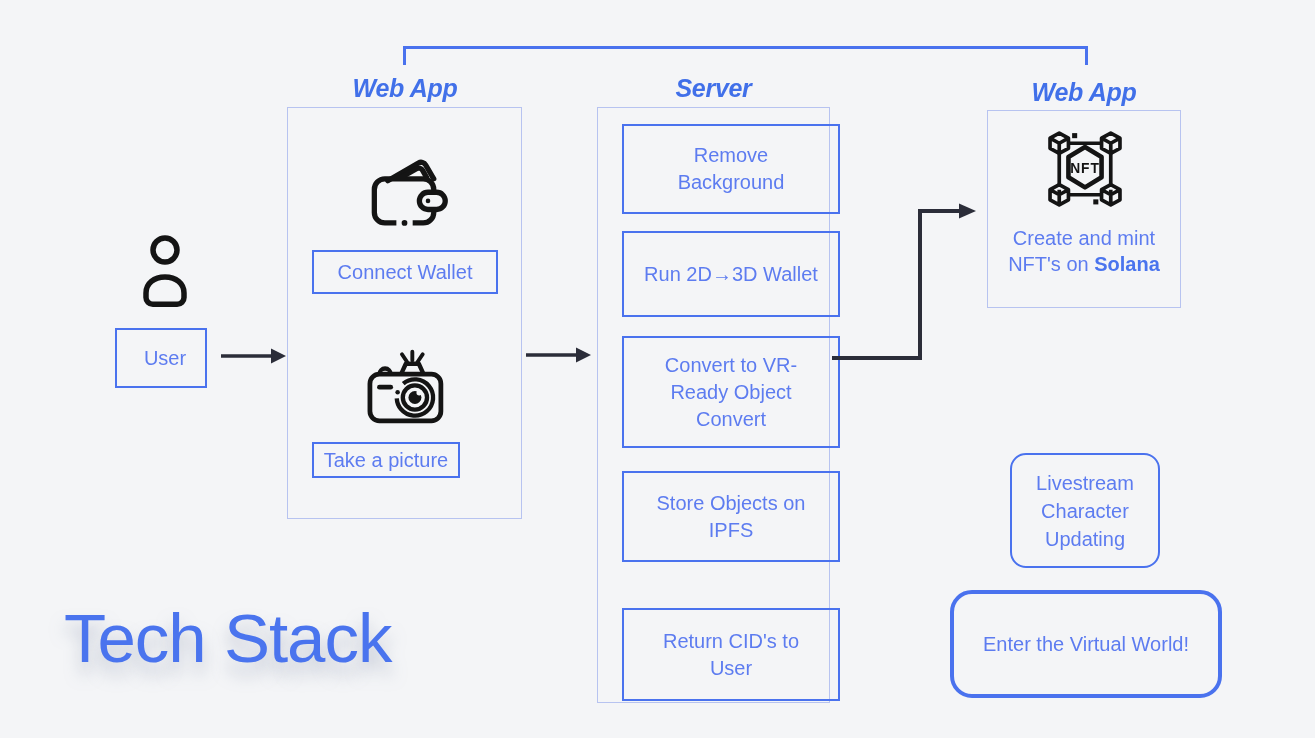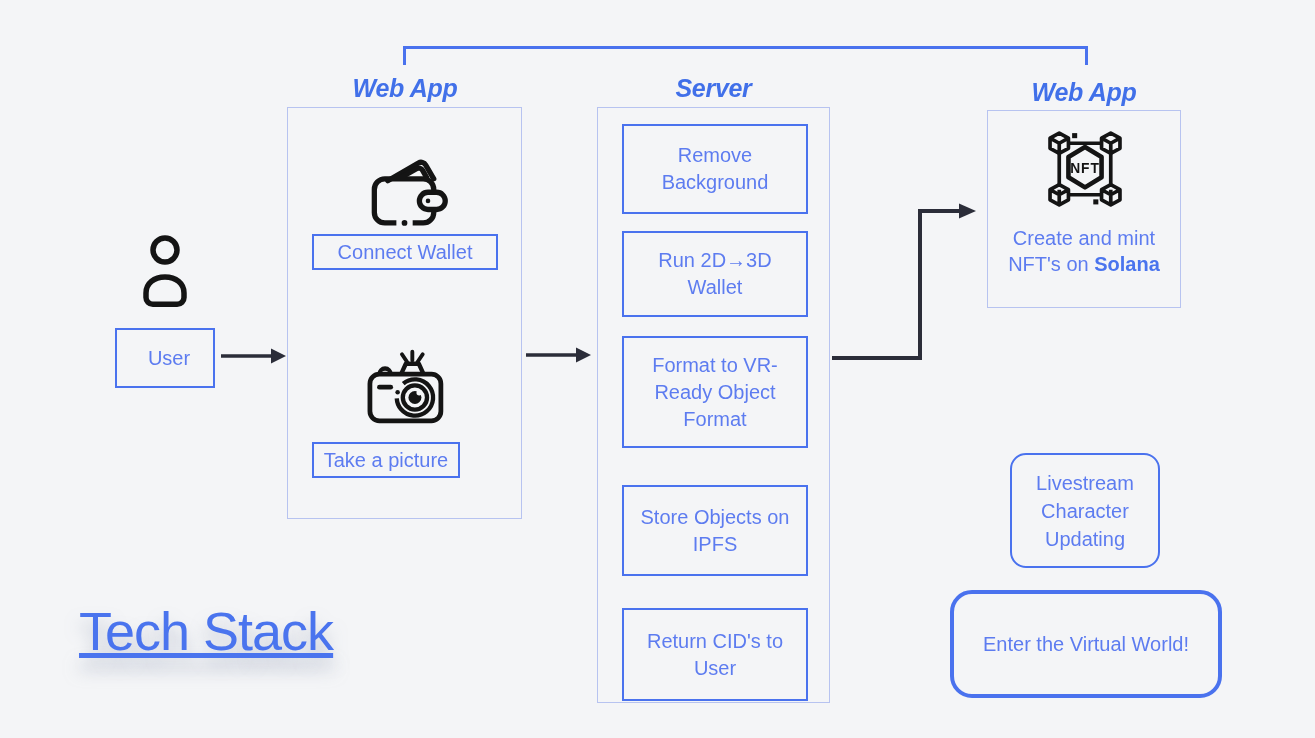--- a/index.html
+++ b/index.html
@@ -11,72 +11,72 @@
              border:3px solid #4a72ee; border-bottom:none; }
 
   .heading { position:absolute; color:#4170e9; font-weight:700; font-style:italic;
              font-size:25px; text-align:center; letter-spacing:-0.3px; }
 
   .panel { position:absolute; border:1px solid #b7c3f0; }
 
   .bluebox { position:absolute; border:2.5px solid #4a72ee; color:#5d7cf0; font-size:20px;
              display:flex; align-items:center; justify-content:center; text-align:center;
              line-height:1.35; }
-  .step { left:24px; width:186px; padding:0 16px; }
+  .step { left:24px; width:218px; padding:0 16px; }
 
   .roundedbox { position:absolute; border:2.5px solid #4a72ee; border-radius:16px;
                 color:#5d7cf0; font-size:20px; display:flex; align-items:center;
                 justify-content:center; text-align:center; line-height:1.4; padding:0 6px; }
   .thickbox { border-width:4px; border-radius:22px; }
 
   .icon { position:absolute; }
 
   .caption { position:absolute; left:0; width:100%; text-align:center; color:#5d7cf0;
              font-size:20px; line-height:1.3; }
   .caption b { color:#4a74ee; }
 
-  .title { position:absolute; left:79px; top:604px; color:#4a74ee; font-size:54px;
+  .title { position:absolute; left:64px; top:604px; color:#4a74ee; font-size:69px;
            letter-spacing:-1px; line-height:1;
-           text-shadow:0 12px 16px rgba(145,155,180,0.5);text-decoration:underline; }
+           text-shadow:0 12px 16px rgba(145,155,180,0.5); }
 </style>
 </head>
 <body>
 
 <div class="canvas">
 
   <div class="bracket"></div>
 
   <div class="heading" style="left:287px; top:74px; width:236px;">Web App</div>
   <div class="heading" style="left:597px; top:74px; width:233px;">Server</div>
   <div class="heading" style="left:987px; top:78px; width:194px;">Web App</div>
 
   <svg class="icon" style="left:133px; top:233px;" width="64" height="80" viewBox="0 0 64 80">
     <circle cx="32" cy="17" r="12" fill="none" stroke="#141414" stroke-width="5.5"></circle>
     <path d="M32 44 c-11 0 -19 6.5 -19 16 v4.5 a6.8 6.8 0 0 0 6.8 6.8 h24.4 a6.8 6.8 0 0 0 6.8 -6.8 V60 c0 -9.5 -8 -16 -19 -16 z" fill="none" stroke="#141414" stroke-width="5.5" stroke-linejoin="round"></path>
   </svg>
-  <div class="bluebox" style="left:115px; top:328px; width:100px; height:60px;padding-left:8px;">
+  <div class="bluebox" style="left:115px; top:328px; width:92px; height:60px;padding-left:8px;">
     <span>User</span>
   </div>
 
   <svg class="icon" style="left:219px; top:345px;" width="70" height="22" viewBox="0 0 70 22">
     <line x1="2" y1="11" x2="53" y2="11" stroke="#2b2d39" stroke-width="3.5"></line>
     <path d="M52 3.5 L67 11 L52 18.5 Z" fill="#2b2d39"></path>
   </svg>
 
   <div class="panel" style="left:287px; top:107px; width:235px; height:412px;">
     <svg class="icon" style="left:71px; top:43px;" width="92" height="94" viewBox="0 0 96 98">
       <path d="M30 31 L62 12.5 a5.5 5.5 0 0 1 7.6 2 L78 29" fill="none" stroke="#141414" stroke-width="5.5" stroke-linecap="round" stroke-linejoin="round"></path>
       <path d="M43 28 L60 18.5 a4.6 4.6 0 0 1 6.4 1.7 l4.2 7.4" fill="none" stroke="#141414" stroke-width="5.5" stroke-linecap="round" stroke-linejoin="round"></path>
       <rect x="16" y="29" width="62" height="46" rx="11" fill="none" stroke="#141414" stroke-width="5.5"></rect>
       <rect x="39" y="70" width="17" height="10" fill="#f4f5f7"></rect>
       <circle cx="47.5" cy="75" r="3" fill="#141414"></circle>
       <rect x="63" y="43" width="27" height="18" rx="9" fill="#f4f5f7" stroke="#141414" stroke-width="5.5"></rect>
       <circle cx="72" cy="52" r="2.4" fill="#141414"></circle>
     </svg>
-    <div class="bluebox" style="left:24px; top:126px; width:186px; height:36px;">
+    <div class="bluebox" style="left:24px; top:142px; width:186px; height:44px;">
       <span>Connect Wallet</span>
     </div>
     <svg class="icon" style="left:75px; top:233px;" width="90" height="94" viewBox="0 0 104 96">
       <path d="M57 6 v10 M45 9 l6 9 M69 9 l-6 9" stroke="#141414" stroke-width="4.5" stroke-linecap="round" fill="none"></path>
       <path d="M44 32 l5.5 -12 h15 l5.5 12" fill="none" stroke="#141414" stroke-width="5" stroke-linejoin="round"></path>
       <path d="M19 32 a6.5 6.5 0 0 1 13 0" fill="none" stroke="#141414" stroke-width="5"></path>
       <rect x="8" y="32" width="82" height="54" rx="11" fill="#f4f5f7" stroke="#141414" stroke-width="5.5"></rect>
       <line x1="19" y1="47" x2="32" y2="47" stroke="#141414" stroke-width="5.5" stroke-linecap="round"></line>
       <circle cx="40" cy="53" r="2.6" fill="#141414"></circle>
       <circle cx="60" cy="59" r="21" fill="none" stroke="#141414" stroke-width="5" stroke-dasharray="112 20" transform="rotate(-130 60 59)"></circle>
@@ -95,23 +95,23 @@
   </svg>
 
   <div class="panel" style="left:597px; top:107px; width:233px; height:596px;">
     <div class="bluebox step" style="top:16px; height:90px;">
       <span>Remove Background</span>
     </div>
     <div class="bluebox step" style="top:123px; height:86px;">
       <span>Run 2D→3D Wallet</span>
     </div>
     <div class="bluebox step" style="top:228px; height:112px;">
-      <span>Format to VR-Ready Object Format</span>
+      <span>Convert to VR-Ready Object Convert</span>
     </div>
-    <div class="bluebox step" style="top:377px; height:91px;justify-content:flex-end;">
+    <div class="bluebox step" style="top:363px; height:91px;justify-content:flex-end;">
       <span>Store Objects on IPFS</span>
     </div>
     <div class="bluebox step" style="top:500px; height:93px;">
       <span>Return CID's to User</span>
     </div>
   </div>
 
   <svg class="icon" style="left:830px; top:198px;" width="152" height="170" viewBox="0 0 152 170">
     <polyline points="2,160 90,160 90,13 130,13" fill="none" stroke="#2b2d39" stroke-width="4"></polyline>
     <path d="M129 5.5 L146 13 L129 20.5 Z" fill="#2b2d39"></path>

